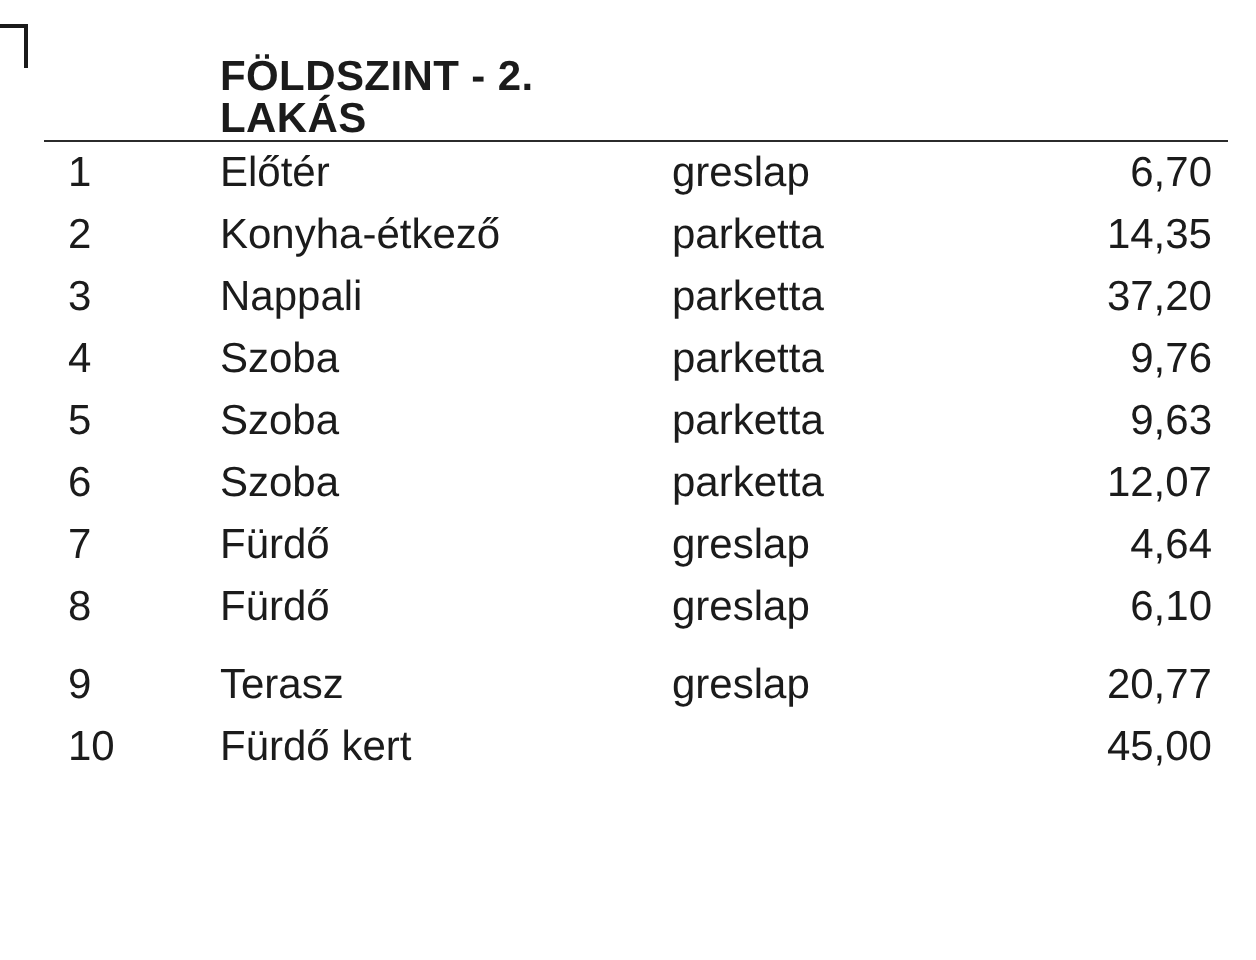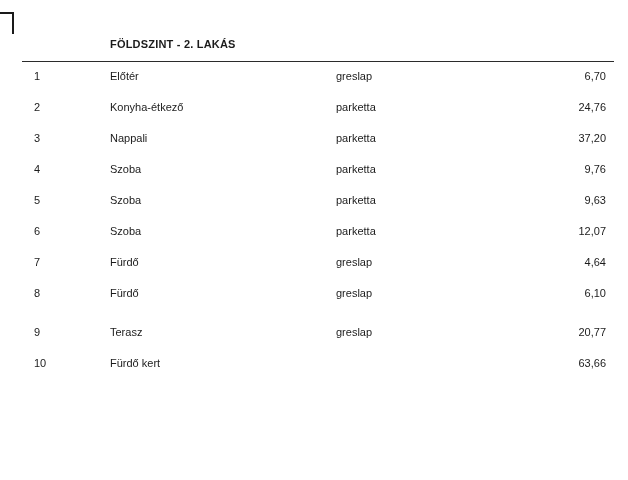--- a/index.html
+++ b/index.html
@@ -43,21 +43,21 @@
     width: 584px;
   }
   table.area-table {
     border-collapse: collapse;
     width: 584px;
     table-layout: fixed;
   }
   table.area-table td {
     padding: 0;
     vertical-align: middle;
-    font-size: 11px;
+    font-size: 21px;
     color: #1b1b1b;
     line-height: 1.0;
   }
   tr.row {
     height: 31px;
   }
   tr.header-row {
     height: 33px;
   }
   tr.sum-row {
@@ -113,21 +113,21 @@
         <tr class="row">
           <td class="c-num">1</td>
           <td class="c-name">Előtér</td>
           <td class="c-mat">greslap</td>
           <td class="c-val">6,70</td>
         </tr>
         <tr class="row">
           <td class="c-num">2</td>
           <td class="c-name">Konyha-étkező</td>
           <td class="c-mat">parketta</td>
-          <td class="c-val">24,76</td>
+          <td class="c-val">14,35</td>
         </tr>
         <tr class="row">
           <td class="c-num">3</td>
           <td class="c-name">Nappali</td>
           <td class="c-mat">parketta</td>
           <td class="c-val">37,20</td>
         </tr>
         <tr class="row">
           <td class="c-num">4</td>
           <td class="c-name">Szoba</td>
@@ -167,20 +167,20 @@
         <tr class="row">
           <td class="c-num">9</td>
           <td class="c-name">Terasz</td>
           <td class="c-mat">greslap</td>
           <td class="c-val">20,77</td>
         </tr>
         <tr class="row">
           <td class="c-num">10</td>
           <td class="c-name">Fürdő kert</td>
           <td class="c-mat"></td>
-          <td class="c-val">63,66</td>
+          <td class="c-val">45,00</td>
         </tr>
       </tbody>
     </table>
   </div>
 
   <div class="tail-space"></div>
 </div>
 
 </body></html>

